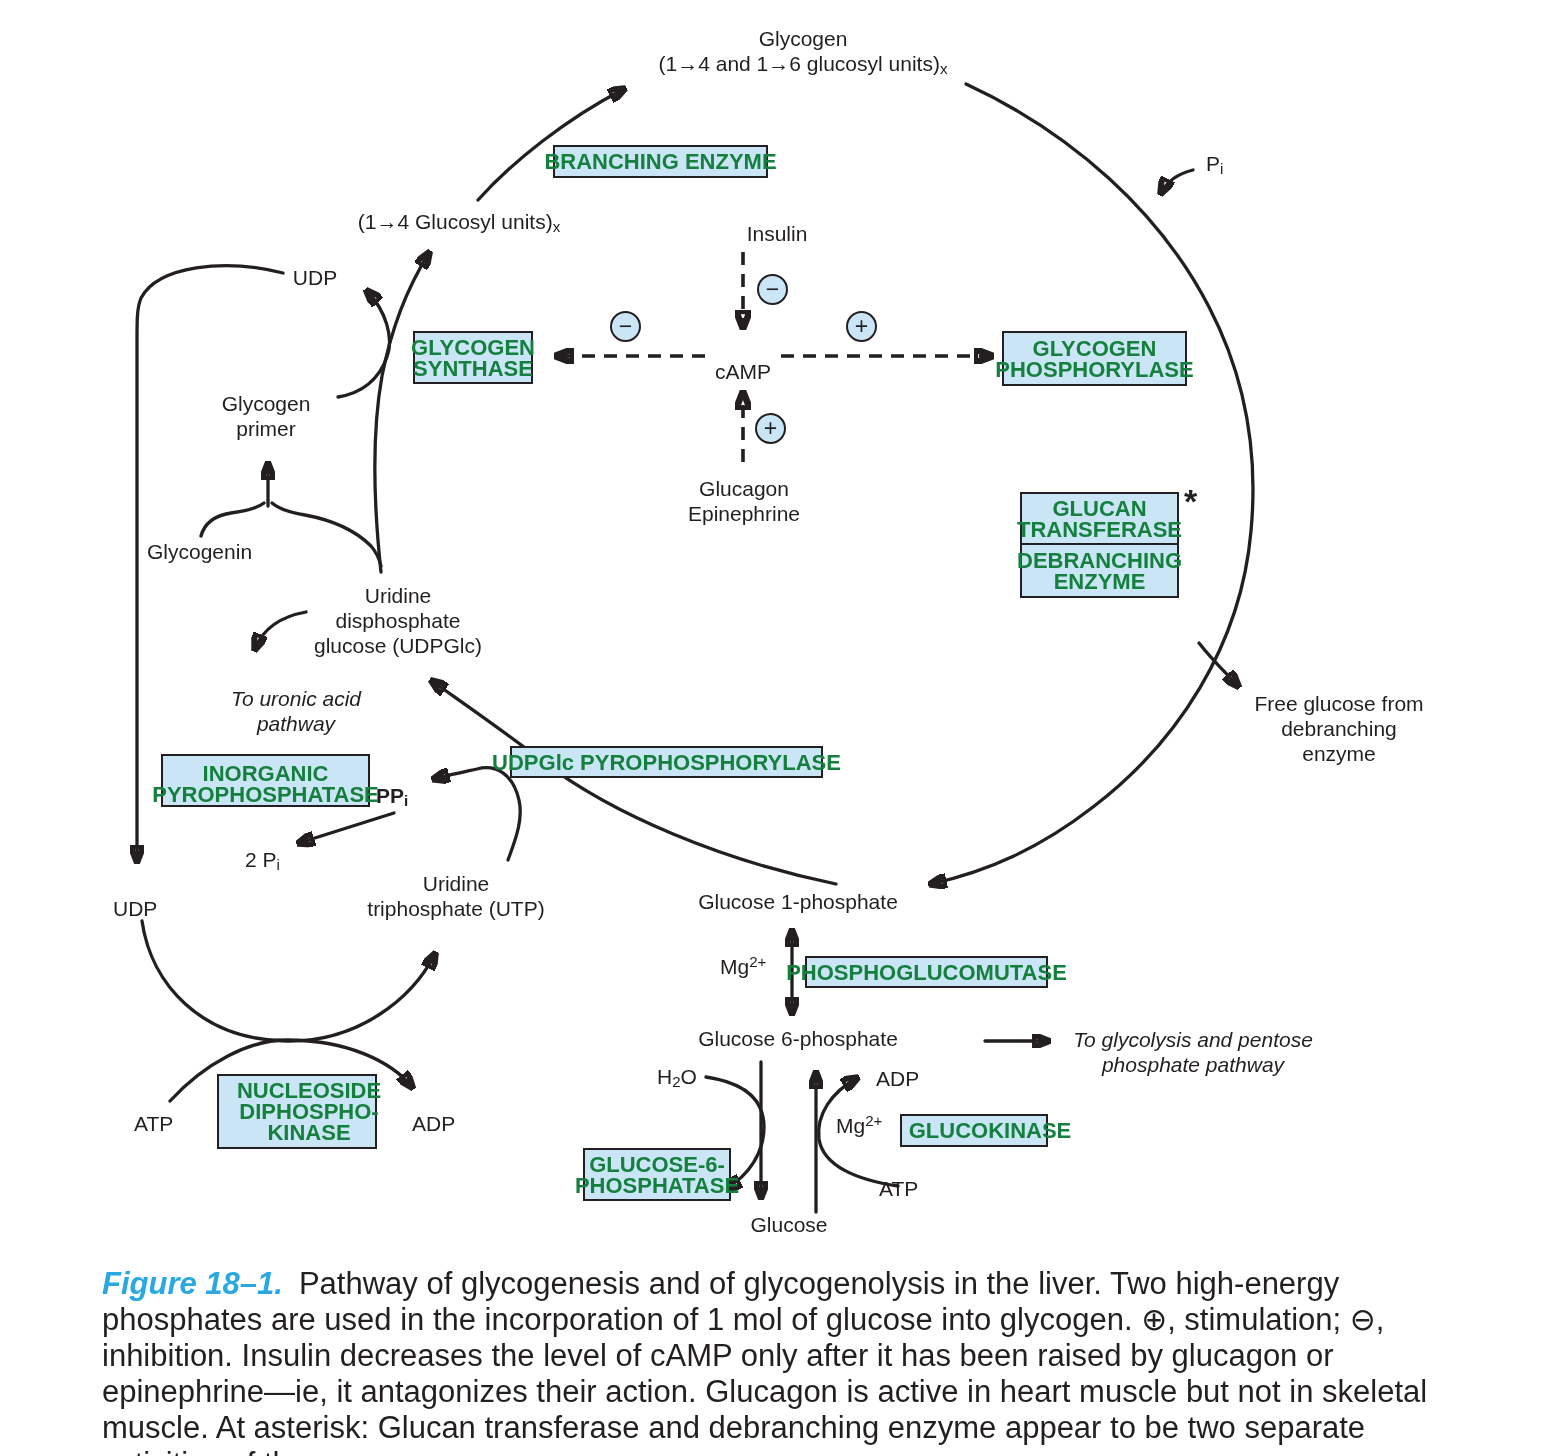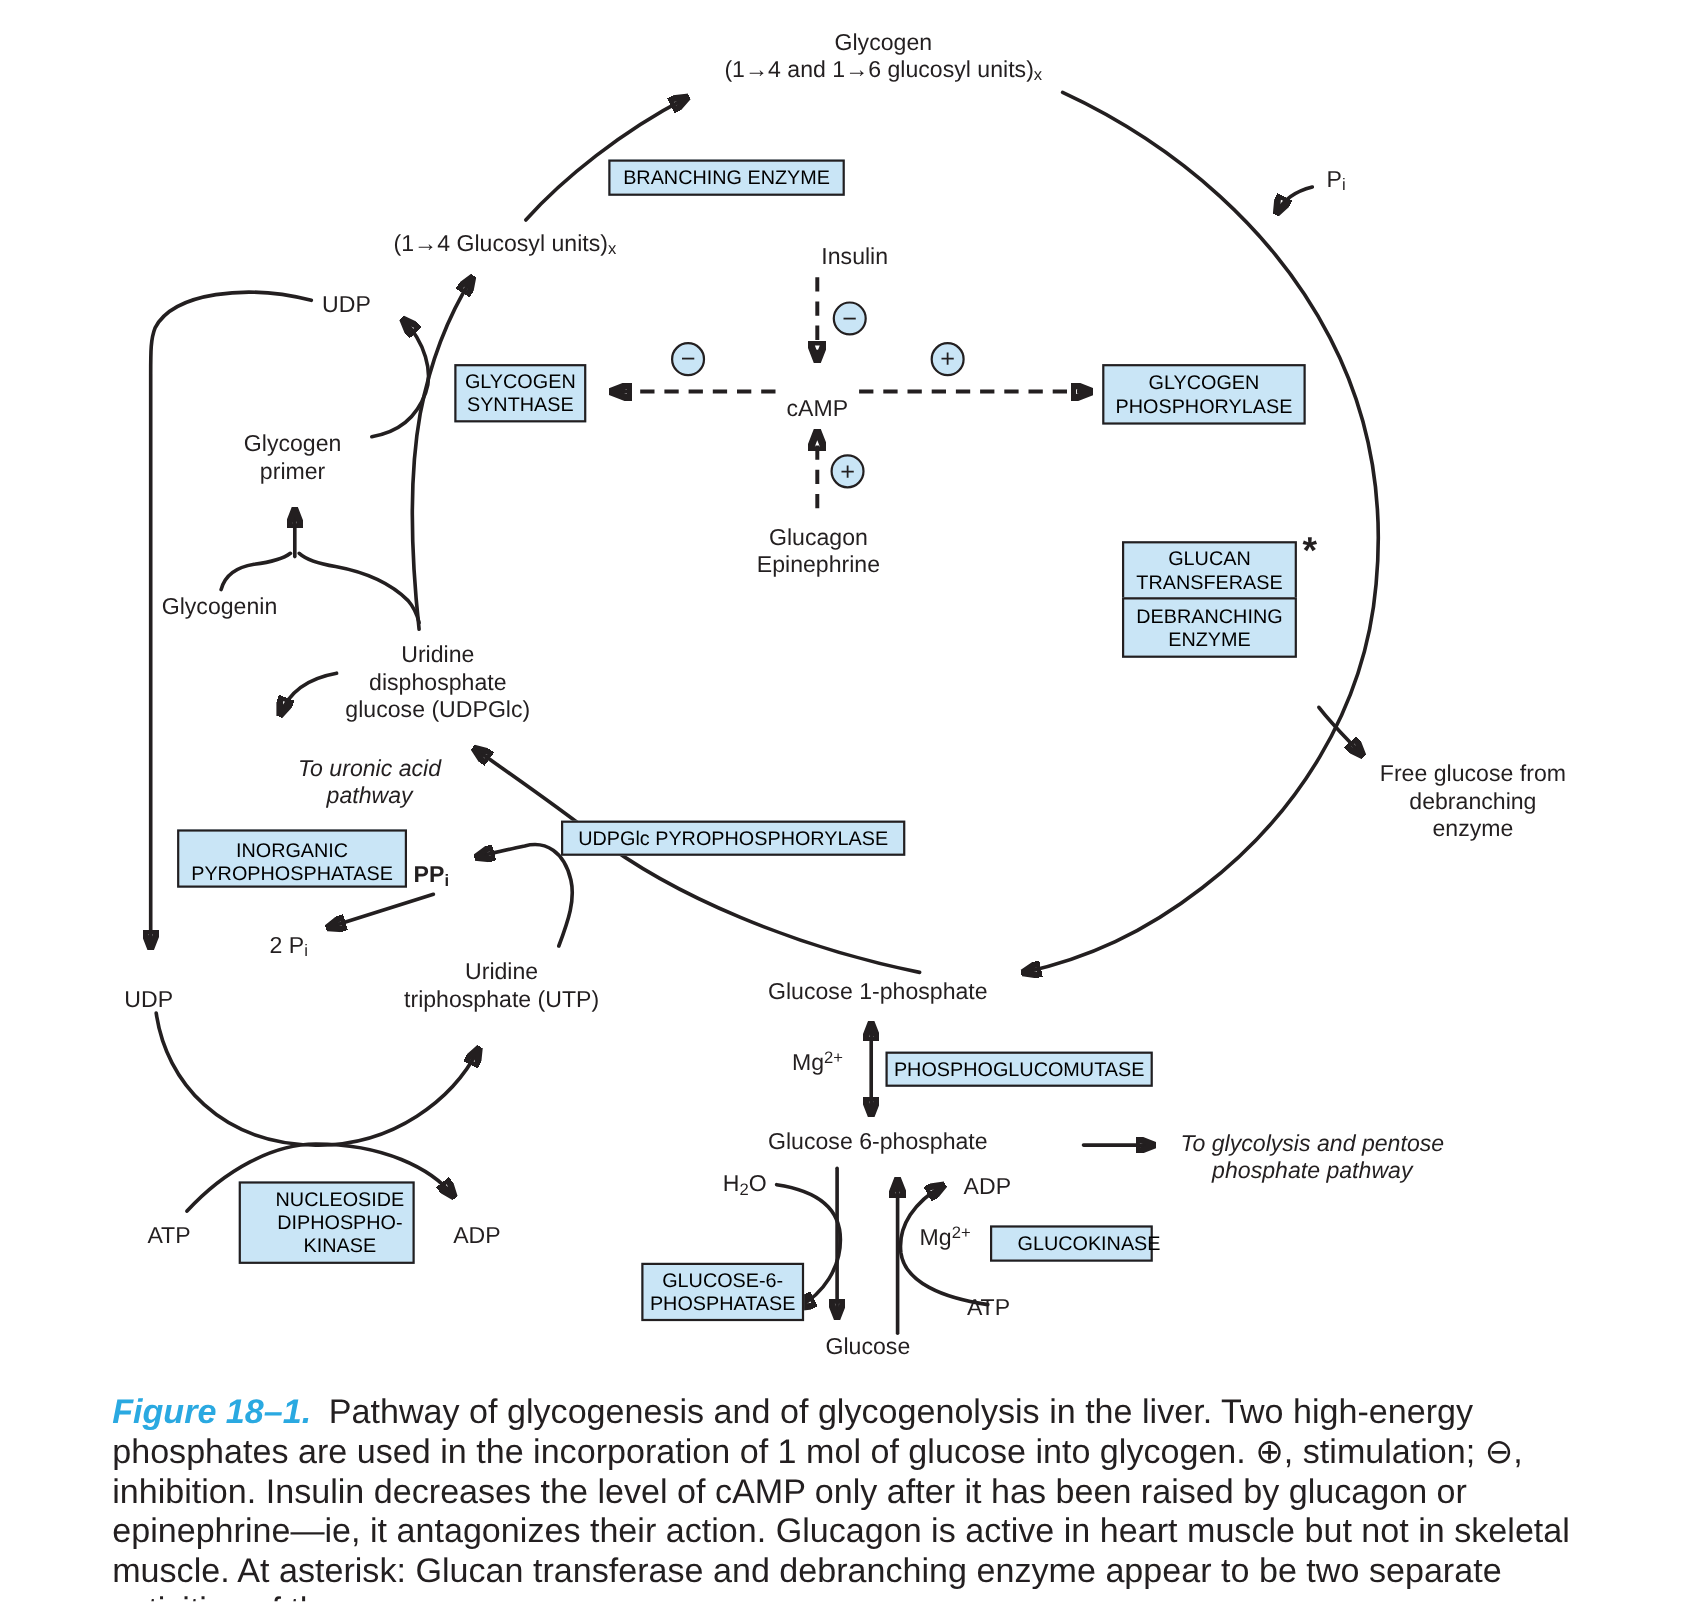--- a/index.html
+++ b/index.html
@@ -8,21 +8,21 @@
   svg.art{position:absolute;left:0;top:0;z-index:1;}
   svg.art path{fill:none;stroke:#231f20;stroke-width:3.3;stroke-linecap:round;}
   svg.art path.dash{stroke-dasharray:13 9;stroke-linecap:butt;stroke-width:3.6;}
   .lbl{position:absolute;z-index:2;font-size:21px;line-height:25px;white-space:nowrap;color:#231f20;}
   .ctr{transform:translateX(-50%);text-align:center;}
   .it{font-style:italic;}
   .lbl sub{font-size:0.72em;position:relative;top:0.22em;vertical-align:baseline;line-height:0;}
   .lbl sup{font-size:0.72em;position:relative;top:-0.45em;vertical-align:baseline;line-height:0;}
   .ebox{position:absolute;z-index:2;background:#c9e5f6;border:2px solid #231f20;box-sizing:border-box;
         display:flex;flex-direction:column;align-items:center;justify-content:center;
-        font-size:18px;line-height:21px;text-align:center;color:#000000;white-space:nowrap;}
+        font-size:22px;line-height:21px;text-align:center;color:#15803d;white-space:nowrap;font-weight:bold;}
   .sign{position:absolute;z-index:3;width:31px;height:31px;border-radius:50%;background:#c9e5f6;
         border:2px solid #231f20;box-sizing:border-box;display:flex;align-items:center;justify-content:center;
         font-size:23px;line-height:1;color:#231f20;}
   .asterisk{position:absolute;z-index:2;font-size:34px;font-weight:bold;color:#231f20;}
   .caption{position:absolute;z-index:2;left:102px;top:1266px;width:1350px;
            font-size:31px;line-height:36px;color:#231f20;}
   .figlabel{color:#2aa9e1;font-weight:bold;font-style:italic;margin-right:16px;}
 </style>
 </head>
 <body>
@@ -91,21 +91,21 @@
   </div>
 
   <div class="lbl" style="left:147px;top:539px;">Glycogenin</div>
 
   <div class="lbl ctr" style="left:398px;top:583px;">
     <div>Uridine</div>
     <div>disphosphate</div>
     <div>glucose (UDPGlc)</div>
   </div>
 
-  <div class="lbl ctr it" style="left:296px;top:686px;margin-left:40px;">
+  <div class="lbl ctr it" style="left:296px;top:686px;">
     <div>To uronic acid</div>
     <div>pathway</div>
   </div>
 
   <div class="lbl" style="left:376px;top:783px;font-weight:bold;">
     <span>PP</span><sub>i</sub>
   </div>
 
   <div class="lbl" style="left:245px;top:847px;">
     <span>2 P</span><sub>i</sub>

